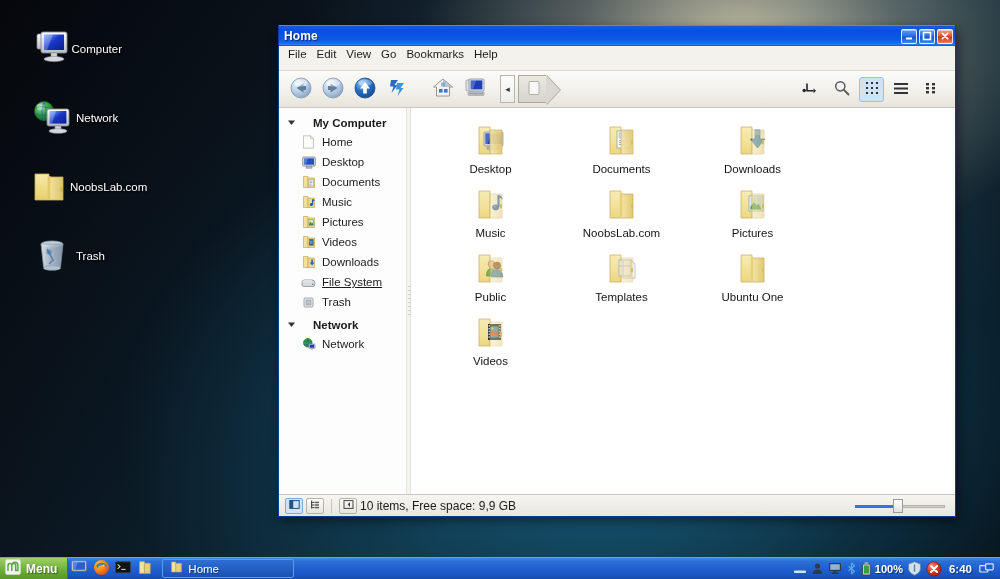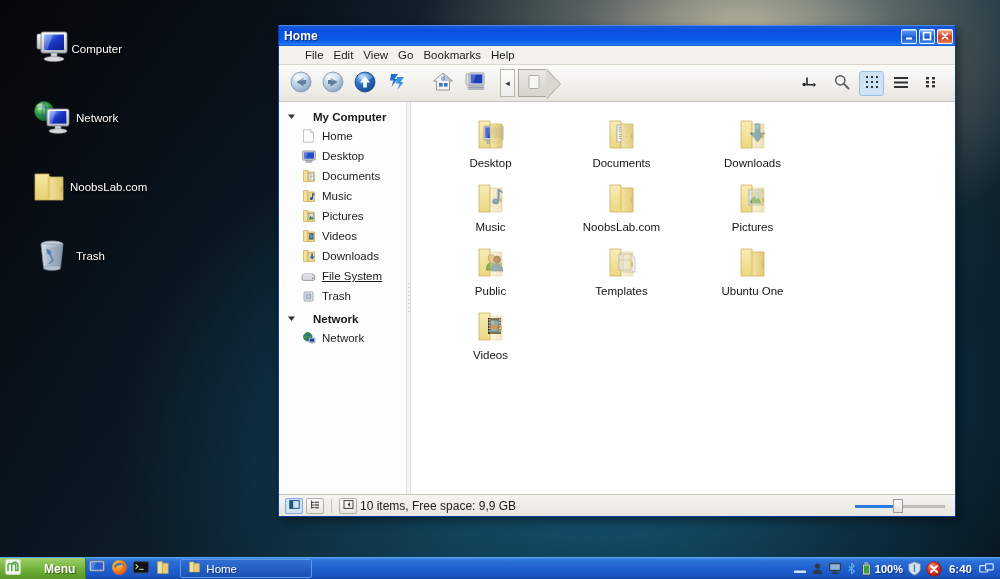--- a/index.html
+++ b/index.html
@@ -85,25 +85,25 @@
     background: linear-gradient(to bottom, #5e9bf2 0%, #2a6fe0 45%, #1b57c9 55%, #3d86ee 100%);
     box-shadow: inset 0 1px 0 rgba(255,255,255,0.45);
   }
   .wbtn.close {
     background: linear-gradient(to bottom, #f4a58a 0%, #e0603a 40%, #cc3d1c 58%, #ef7d52 100%);
   }
   .wbtn svg { display: block; }
 
   
   #menubar {
-    height: 19px;
+    height: 25px;
     background: #f3f2ec;
     border-bottom: 1px solid #d9d6c9;
-    display: flex; align-items: flex-end;
-    padding-left: 21px;
+    display: flex; align-items: flex-start;
+    padding-left: 4px;
   }
   #menubar .mi {
     padding: 1px 5px; font-size: 11.5px; color: #1c1c1c;
     cursor: default; line-height: 15px;
   }
 
   
   #toolbar {
     height: 37px;
     background: linear-gradient(to bottom, #fbfbf9 0%, #f2f1ec 52%, #e7e5dd 100%);
@@ -248,21 +248,21 @@
 
   
   #taskbar {
     position: absolute; left: 0; bottom: 0;
     width: 1000px; height: 22px;
     background: linear-gradient(to bottom,#3d8ae6 0%, #2a6fd6 16%, #1f5fce 52%, #1a56c4 82%, #1449a9 100%);
     border-top: 1px solid #5ba2f0;
     display: flex; align-items: center;
   }
   #menubtn {
-    height: 22px; display: flex; align-items: center; gap: 23px;
+    height: 22px; display: flex; align-items: center; gap: 5px;
     padding: 0 10px 0 5px;
     background: linear-gradient(to bottom,#9fd06a 0%, #7fbb47 35%, #66a832 65%, #579526 100%);
     border-right: 1px solid #3f7a1c;
     cursor: pointer;
   }
   #menubtn .mlbl {
     color: #fff; font-weight: bold; font-size: 12px;
     text-shadow: 1px 1px 1px rgba(0,0,0,0.45);
   }
   .ql {

